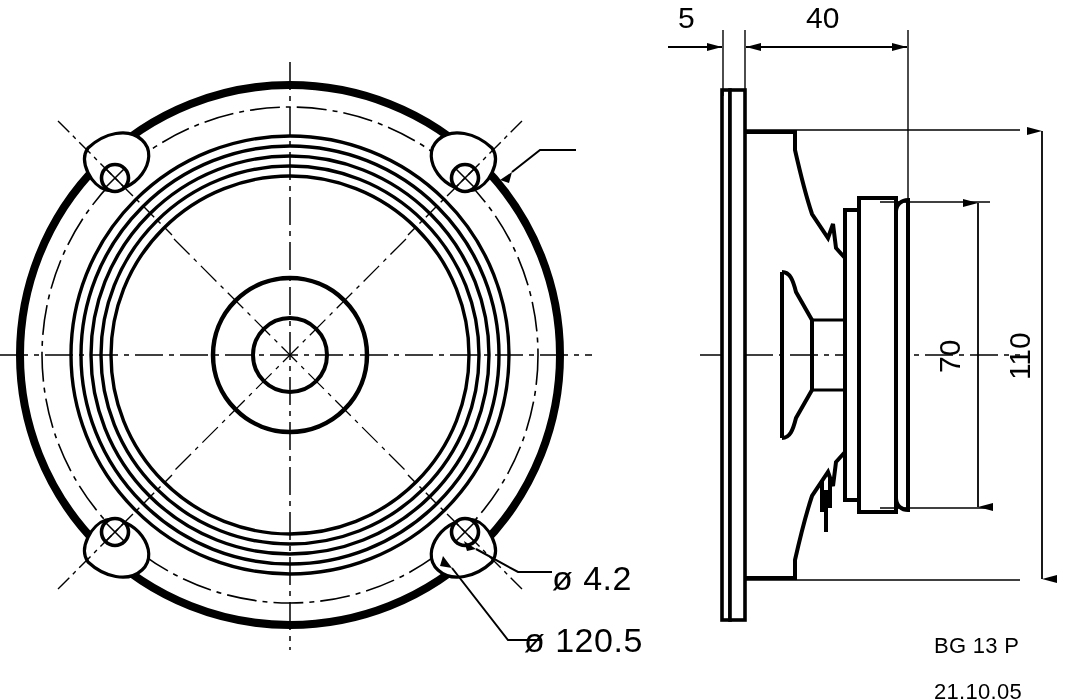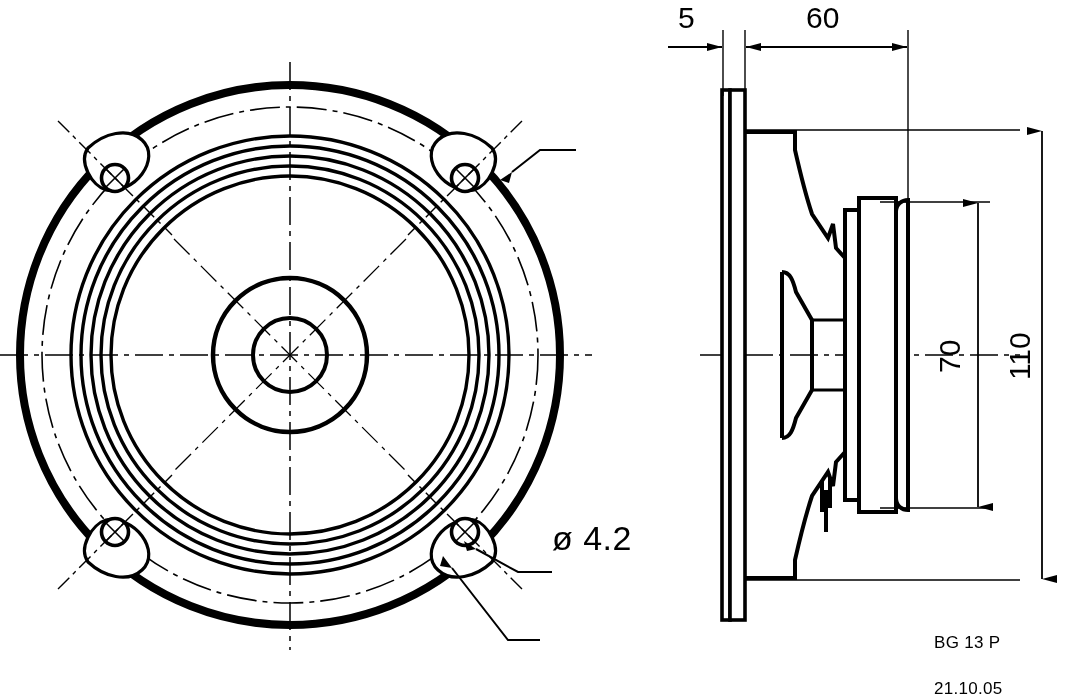--- a/index.html
+++ b/index.html
@@ -4,21 +4,21 @@
 <style>
   html,body{margin:0;padding:0;background:#ffffff;}
   body{width:1075px;height:700px;overflow:hidden;
        font-family:"Liberation Sans",sans-serif;color:#000;}
   #sheet{position:relative;width:1075px;height:700px;background:#fff;}
   svg{display:block;}
   .lbl{position:absolute;white-space:pre;font-family:"Liberation Sans",sans-serif;
        color:#000;font-weight:400;line-height:1.08;}
   .dim-big{font-size:34px;letter-spacing:.5px;}
   .dim-med{font-size:30px;}
-  .part-txt{font-size:17px;letter-spacing:.3px;}
+  .part-txt{font-size:22px;letter-spacing:.3px;}
   .rot90{transform:rotate(-90deg);}
 </style>
 </head>
 <body>
 
 <div id="sheet">
 
   <svg width="1075" height="700" viewBox="0 0 1075 700">
     <defs>
       <marker id="arrR" markerWidth="16" markerHeight="10" refX="15" refY="5" orient="auto" markerUnits="userSpaceOnUse">
@@ -177,26 +177,27 @@
         <line x1="978" y1="203" x2="978" y2="507" stroke="#000" stroke-width="1.8" marker-start="url(#arrU)" marker-end="url(#arrD)"></line>
       </g>
 
       <g>
         <line x1="1042" y1="131" x2="1042" y2="579" stroke="#000" stroke-width="1.8" marker-start="url(#arrU)" marker-end="url(#arrD)"></line>
       </g>
     </g>
   </svg>
 
 
-  <div class="lbl dim-big" style="left:552px;top:520px;">ø 4.2</div>
-
+  <div class="lbl dim-big" style="left:552px;top:560px;">ø 4.2</div>
+
+  <div class="lbl dim-big" style="left:524px;top:622px;">ø 120.5</div>
 
   <div class="lbl dim-med" style="left:678px;top:2px;">5</div>
 
-  <div class="lbl dim-med" style="left:806px;top:2px;">60</div>
+  <div class="lbl dim-med" style="left:806px;top:2px;">40</div>
 
   <div class="lbl dim-med rot90" style="left:930px;top:340px;width:40px;text-align:center;">70</div>
 
   <div class="lbl dim-med rot90" style="left:990px;top:340px;width:60px;text-align:center;">110</div>
 
   <div class="lbl part-txt" style="left:934px;top:634px;">BG 13 P</div>
 
   <div class="lbl part-txt" style="left:934px;top:656px;margin-top:24px;">21.10.05</div>
 
 </div>

